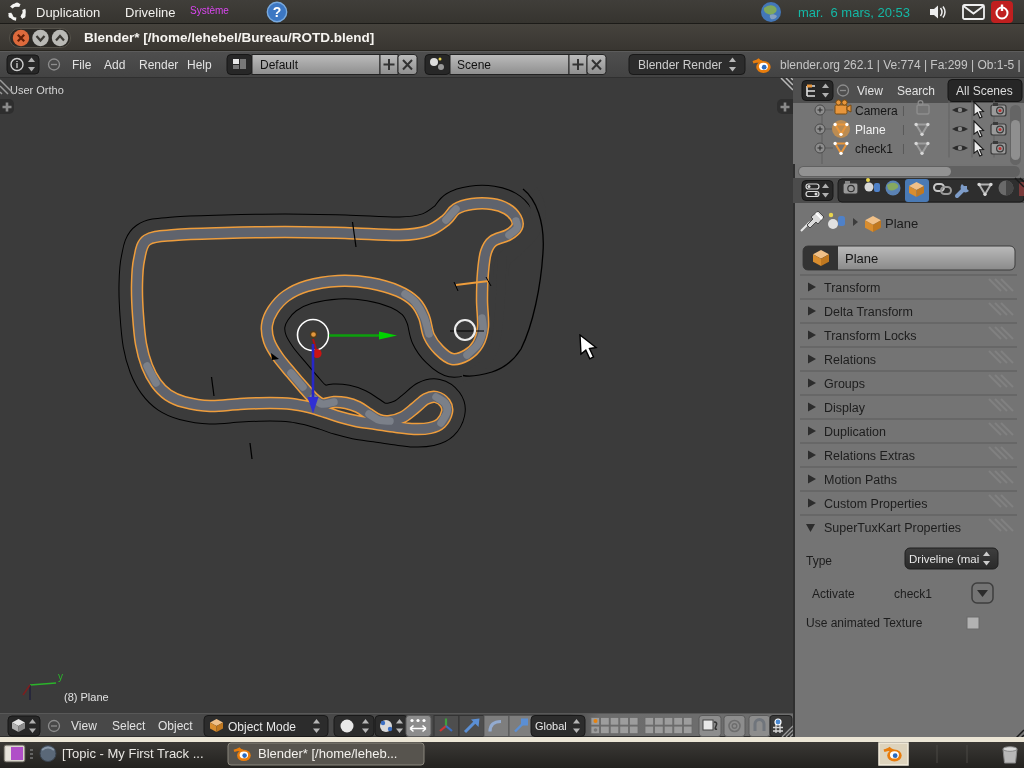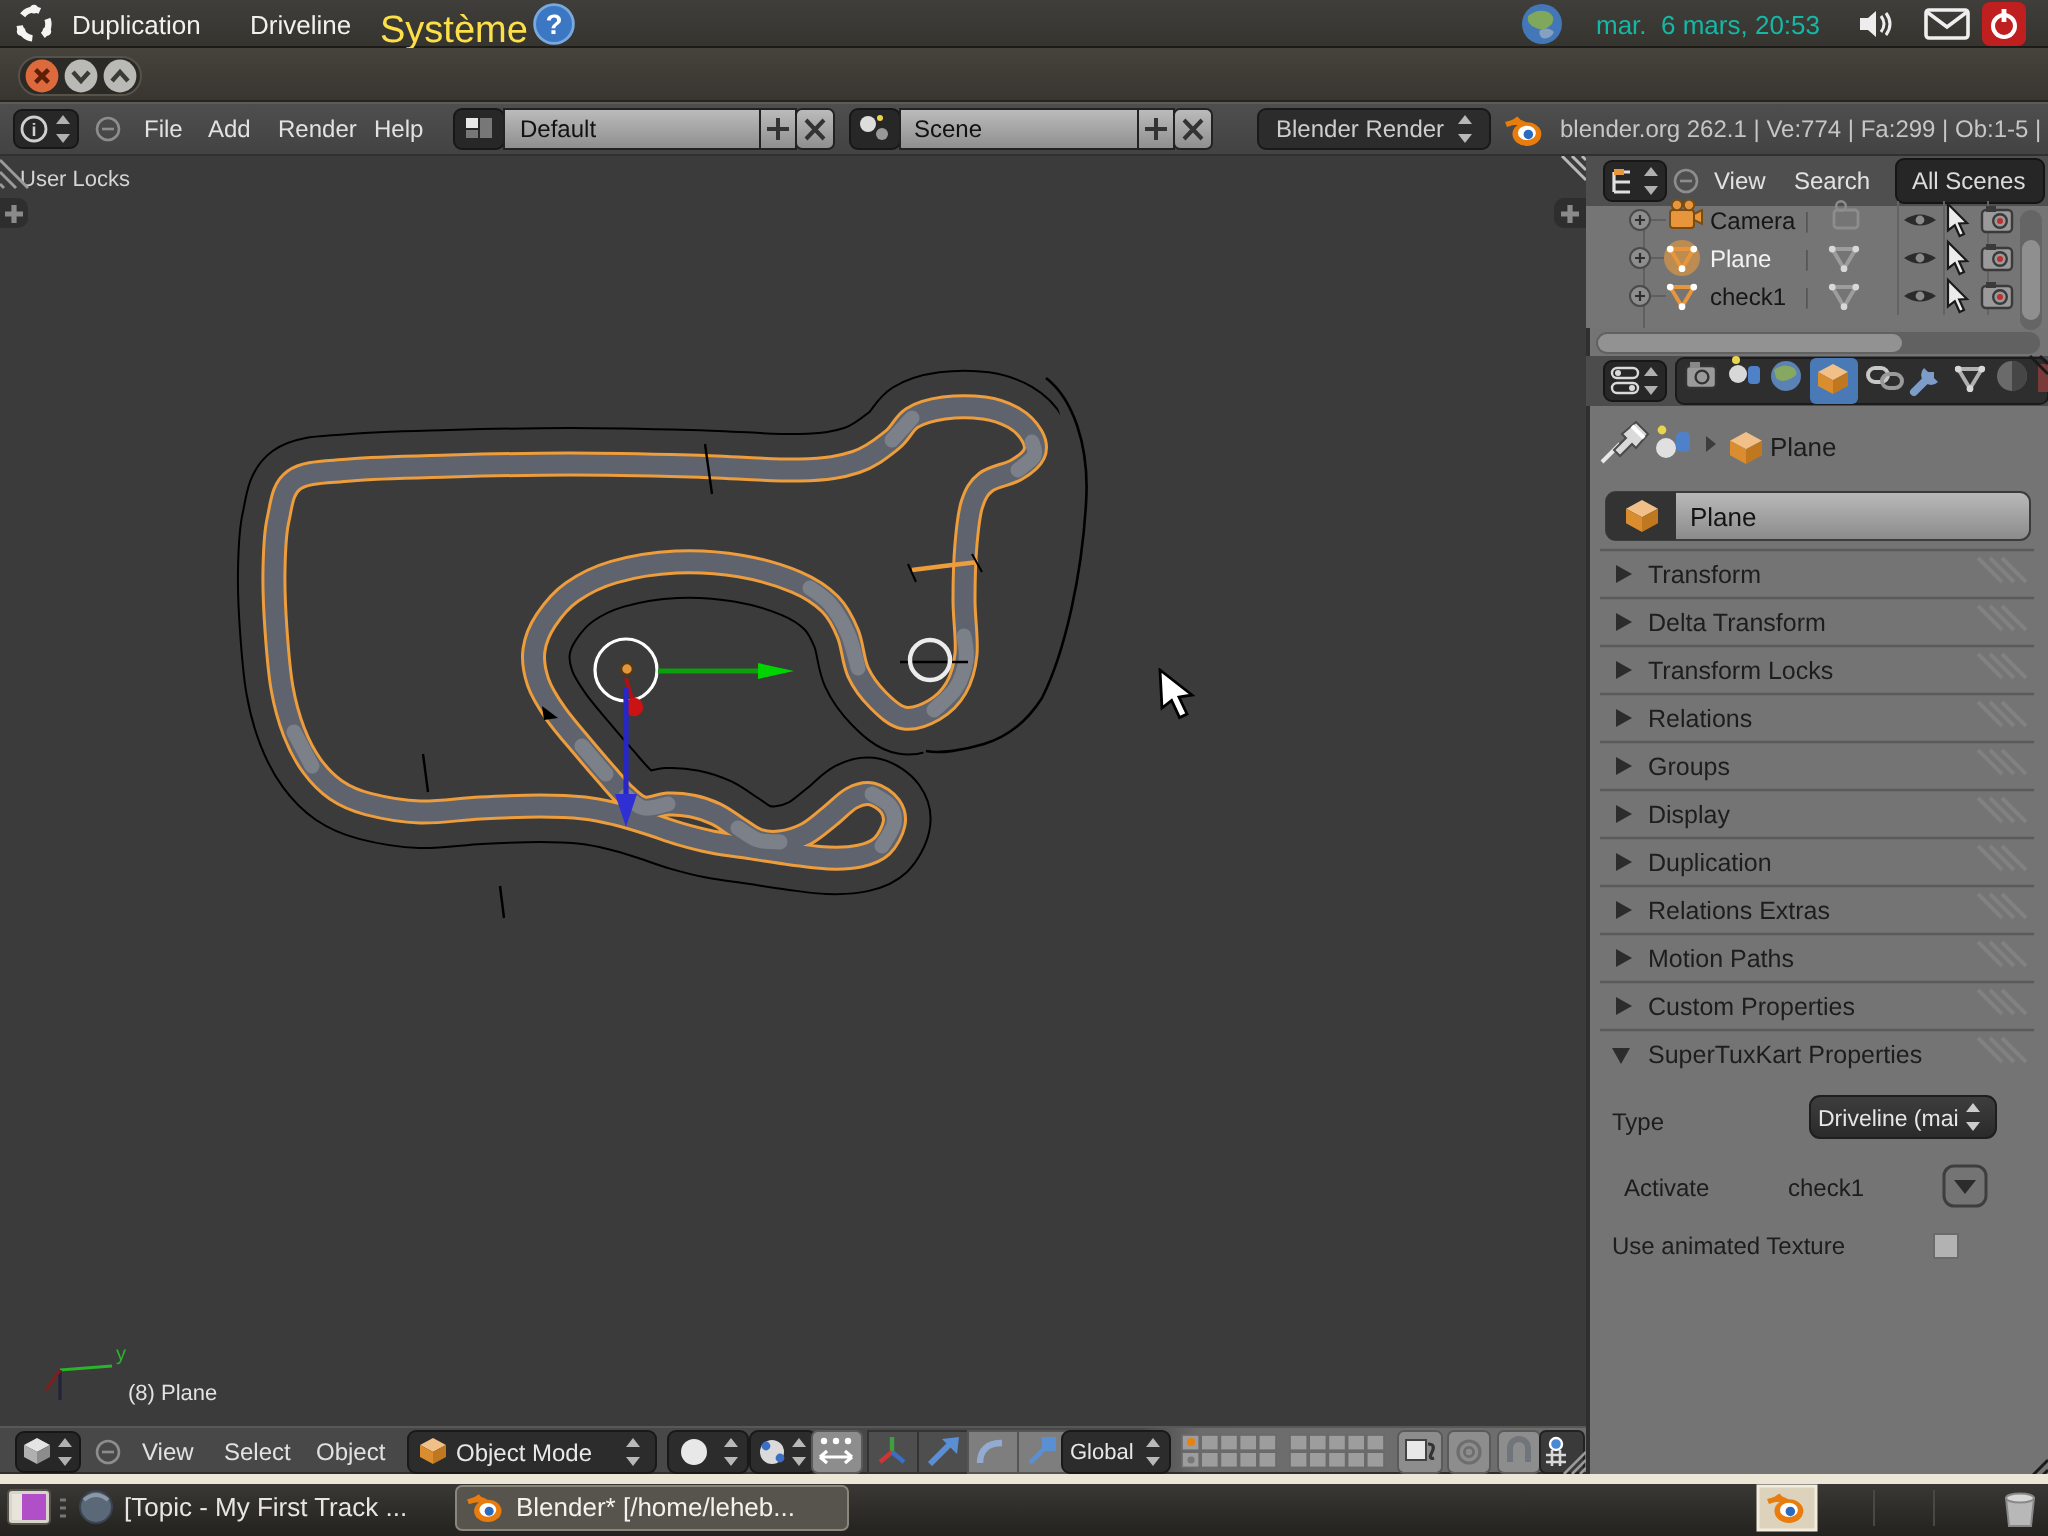--- a/index.html
+++ b/index.html
@@ -45,21 +45,21 @@
 <circle cx="313" cy="335" r="15.5" stroke="#fff" stroke-width="1.6"></circle>
 <path d="M 313,339 L 316.5,351" stroke="#b01010" stroke-width="2"></path>
 <circle cx="317" cy="353.5" r="4.6" fill="#cc1313" stroke="none"></circle>
 <path d="M 329,335.5 L 379,335.5" stroke="#0ca00c" stroke-width="2.4"></path>
 <path d="M 379,331.5 L 397,335.5 L 379,339.5 Z" fill="#00d400" stroke="none"></path>
 <path d="M 313,344 L 313,398" stroke="#2727c8" stroke-width="2.6"></path>
 <path d="M 307.5,397 L 318.5,397 L 313,413.5 Z" fill="#2f2fd4" stroke="none"></path>
 <circle cx="313.5" cy="334.5" r="3" fill="#e2973c" stroke="#523a17" stroke-width="1.3"></circle>
 </g>
 </svg>
-<div class="abs" style="left:10px;top:84px;color:#d4d4d4;font-size:11px">User Locks</div>
+<div class="abs" style="left:10px;top:84px;color:#d4d4d4;font-size:11px">User Ortho</div>
 <div class="abs" style="left:64px;top:691px;color:#e2e2e2;font-size:11px">(8) Plane</div>
 
 <svg class="abs" style="left:20px;top:668px" width="50" height="40">
 <path d="M 10,17 L 36,15" stroke="#2bb42b" stroke-width="1.6" fill="none"></path>
 <text x="38" y="12" fill="#2bb42b" font-size="10">y</text>
 <path d="M 10,17 L 10,32" stroke="#23233c" stroke-width="1.6" fill="none"></path>
 <path d="M 10,17 L 3,27" stroke="#7c1f1f" stroke-width="1.6" fill="none"></path>
 </svg>
 
 <svg class="abs" style="left:578px;top:334px" width="24" height="26">
@@ -82,21 +82,21 @@
 
 <div class="abs" style="left:0;top:0;width:1024px;height:24px;background:linear-gradient(#403e3a,#36342f);border-bottom:1px solid #1c1b18"></div>
 <svg class="abs" style="left:7px;top:2px" width="20" height="20" viewBox="0 0 20 20">
 <circle cx="10" cy="10" r="7.2" fill="none" stroke="#f4f4f2" stroke-width="3.2" stroke-dasharray="9.5 5.6" stroke-dashoffset="3"></circle>
 <circle cx="10" cy="2.6" r="2.2" fill="#f4f4f2"></circle>
       <circle cx="3.6" cy="13.7" r="2.2" fill="#f4f4f2"></circle>
       <circle cx="16.4" cy="13.7" r="2.2" fill="#f4f4f2"></circle>
 </svg>
 <div class="abs" style="left:36px;top:5px;color:#f2f1ee;font-size:13px">Duplication</div>
 <div class="abs" style="left:125px;top:5px;color:#f2f1ee;font-size:13px">Driveline</div>
-<div class="abs" style="left:190px;top:5px;color:#fde047;font-size:19px">Système</div>
+<div class="abs" style="left:190px;top:5px;color:#d946ef;font-size:10px">Système</div>
 <svg class="abs" style="left:266px;top:1px" width="22" height="22">
       <circle cx="11" cy="11" r="9.7" fill="#3c77c3" stroke="#79aade" stroke-width="1.4"></circle>
       <text x="11" y="16" text-anchor="middle" font-size="14" font-weight="bold" fill="#fff" font-family="Liberation Sans">?</text>
     </svg>
 <svg class="abs" style="left:760px;top:1px" width="22" height="22">
       <circle cx="11" cy="11" r="10" fill="#4377b8"></circle>
       <path d="M 4,7 Q 9,3 14,5 Q 18,7 16,11 Q 12,15 8,13 Q 3,11 4,7 Z" fill="#7fa85c"></path>
       <path d="M 10,14 Q 14,12 17,15 Q 15,19 11,18 Q 9,16 10,14 Z" fill="#86a0c0"></path>
     </svg>
 <div class="abs" style="left:798px;top:5px;color:#14b8a6;font-size:13px">mar.&nbsp; 6 mars, 20:53</div>
@@ -117,20 +117,21 @@
 <div class="abs" style="left:0;top:24px;width:1024px;height:27px;background:linear-gradient(#46433d,#393631);border-bottom:1px solid #27251f"></div>
 <div class="abs" style="left:9px;top:28px;width:62px;height:20px;background:#2c2a26;border-radius:10px;border:1px solid #55524a"></div>
 <svg class="abs" style="left:12px;top:29px" width="58" height="18">
 <circle cx="9" cy="9" r="8.2" fill="#dd6a3c"></circle>
       <path d="M 5.8,5.8 L 12.2,12.2 M 12.2,5.8 L 5.8,12.2" stroke="#5e1f08" stroke-width="2.2"></path>
 <circle cx="28.5" cy="9" r="8.2" fill="#b9b9b5"></circle>
       <path d="M 24.5,7 L 28.5,11.5 L 32.5,7" stroke="#3c3a35" stroke-width="2.2" fill="none"></path>
 <circle cx="48" cy="9" r="8.2" fill="#b9b9b5"></circle>
       <path d="M 44,11.5 L 48,7 L 52,11.5" stroke="#3c3a35" stroke-width="2.2" fill="none"></path>
 </svg>
+<div class="abs" style="left:84px;top:30px;color:#f6f4f0;font-size:13.5px;font-weight:bold">Blender* [/home/lehebel/Bureau/ROTD.blend]</div>
 
 <div class="abs" style="left:0;top:51px;width:1024px;height:27px;background:linear-gradient(#4e4e4e,#434343);border-top:1px solid #5c5c5c;border-bottom:1px solid #303030"></div>
 <svg class="abs" style="left:0;top:51px" width="1024" height="27" font-family="Liberation Sans, sans-serif">
       <rect x="7" y="4" width="32" height="19" rx="4" fill="#272727" stroke="#171717" stroke-width="1"></rect>
       <circle cx="17" cy="13.5" r="6" fill="none" stroke="#cfcfcf" stroke-width="1.4"></circle>
       <text x="17" y="17" font-size="9" fill="#cfcfcf" text-anchor="middle" font-weight="bold">i</text>
       <path d="M 28,11.0 L 31.5,6.5 L 35,11.0 Z" fill="#b0b0b0"></path>
       <path d="M 28,16.0 L 31.5,20.5 L 35,16.0 Z" fill="#b0b0b0"></path>
       <circle cx="54" cy="13.5" r="5.5" fill="none" stroke="#8d8d8d" stroke-width="1.3"></circle>
       <path d="M 51,13.5 L 57,13.5" stroke="#8d8d8d" stroke-width="1.3"></path>

